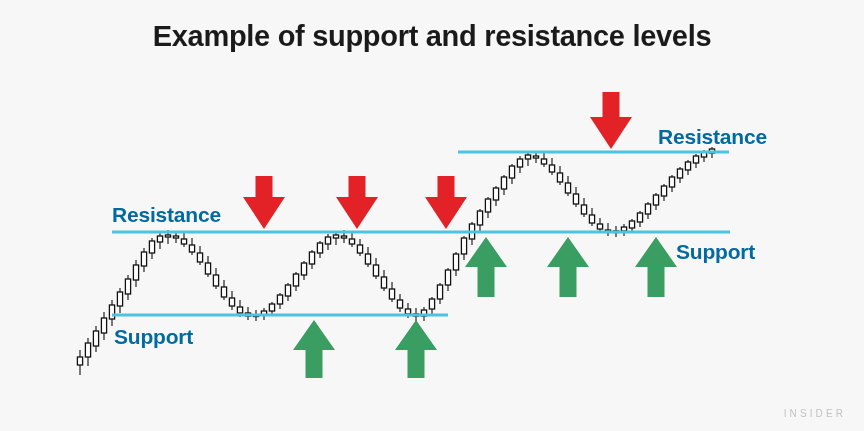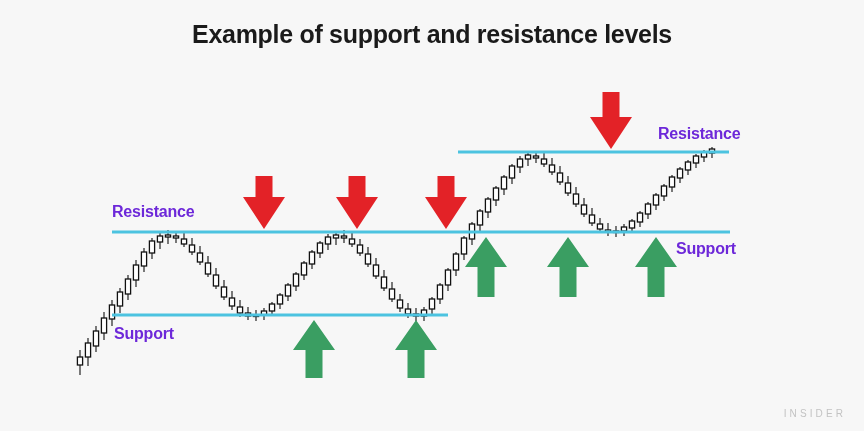--- a/index.html
+++ b/index.html
@@ -7,27 +7,27 @@
     width:864px;height:431px;
     background:#f7f7f7;
     font-family:"Liberation Sans", sans-serif;
     overflow:hidden;
     position:relative;
   }
   #stage{position:absolute;left:0;top:0;width:864px;height:431px;}
   #title{
     position:absolute;left:0;top:20px;width:864px;
     text-align:center;
-    font-size:25px;font-weight:bold;color:#1a1a1a;
+    font-size:29px;font-weight:bold;color:#1a1a1a;
     letter-spacing:-0.3px;
   }
   svg.layer{position:absolute;left:0;top:0;width:864px;height:431px;}
   .lbl{
     position:absolute;
-    font-size:16px;font-weight:bold;color:#6d28d9;
+    font-size:21px;font-weight:bold;color:#0369a1;
     white-space:nowrap;letter-spacing:-0.2px;
   }
   #lbl-res-left{left:112px;top:203px;}
   #lbl-sup-left{left:114px;top:325px;}
   #lbl-res-right{left:658px;top:125px;}
   #lbl-sup-right{left:676px;top:240px;}
   #insider{
     position:absolute;right:18px;bottom:12px;
     font-size:10px;color:#c3c3c3;letter-spacing:3.1px;font-weight:normal;
   }

